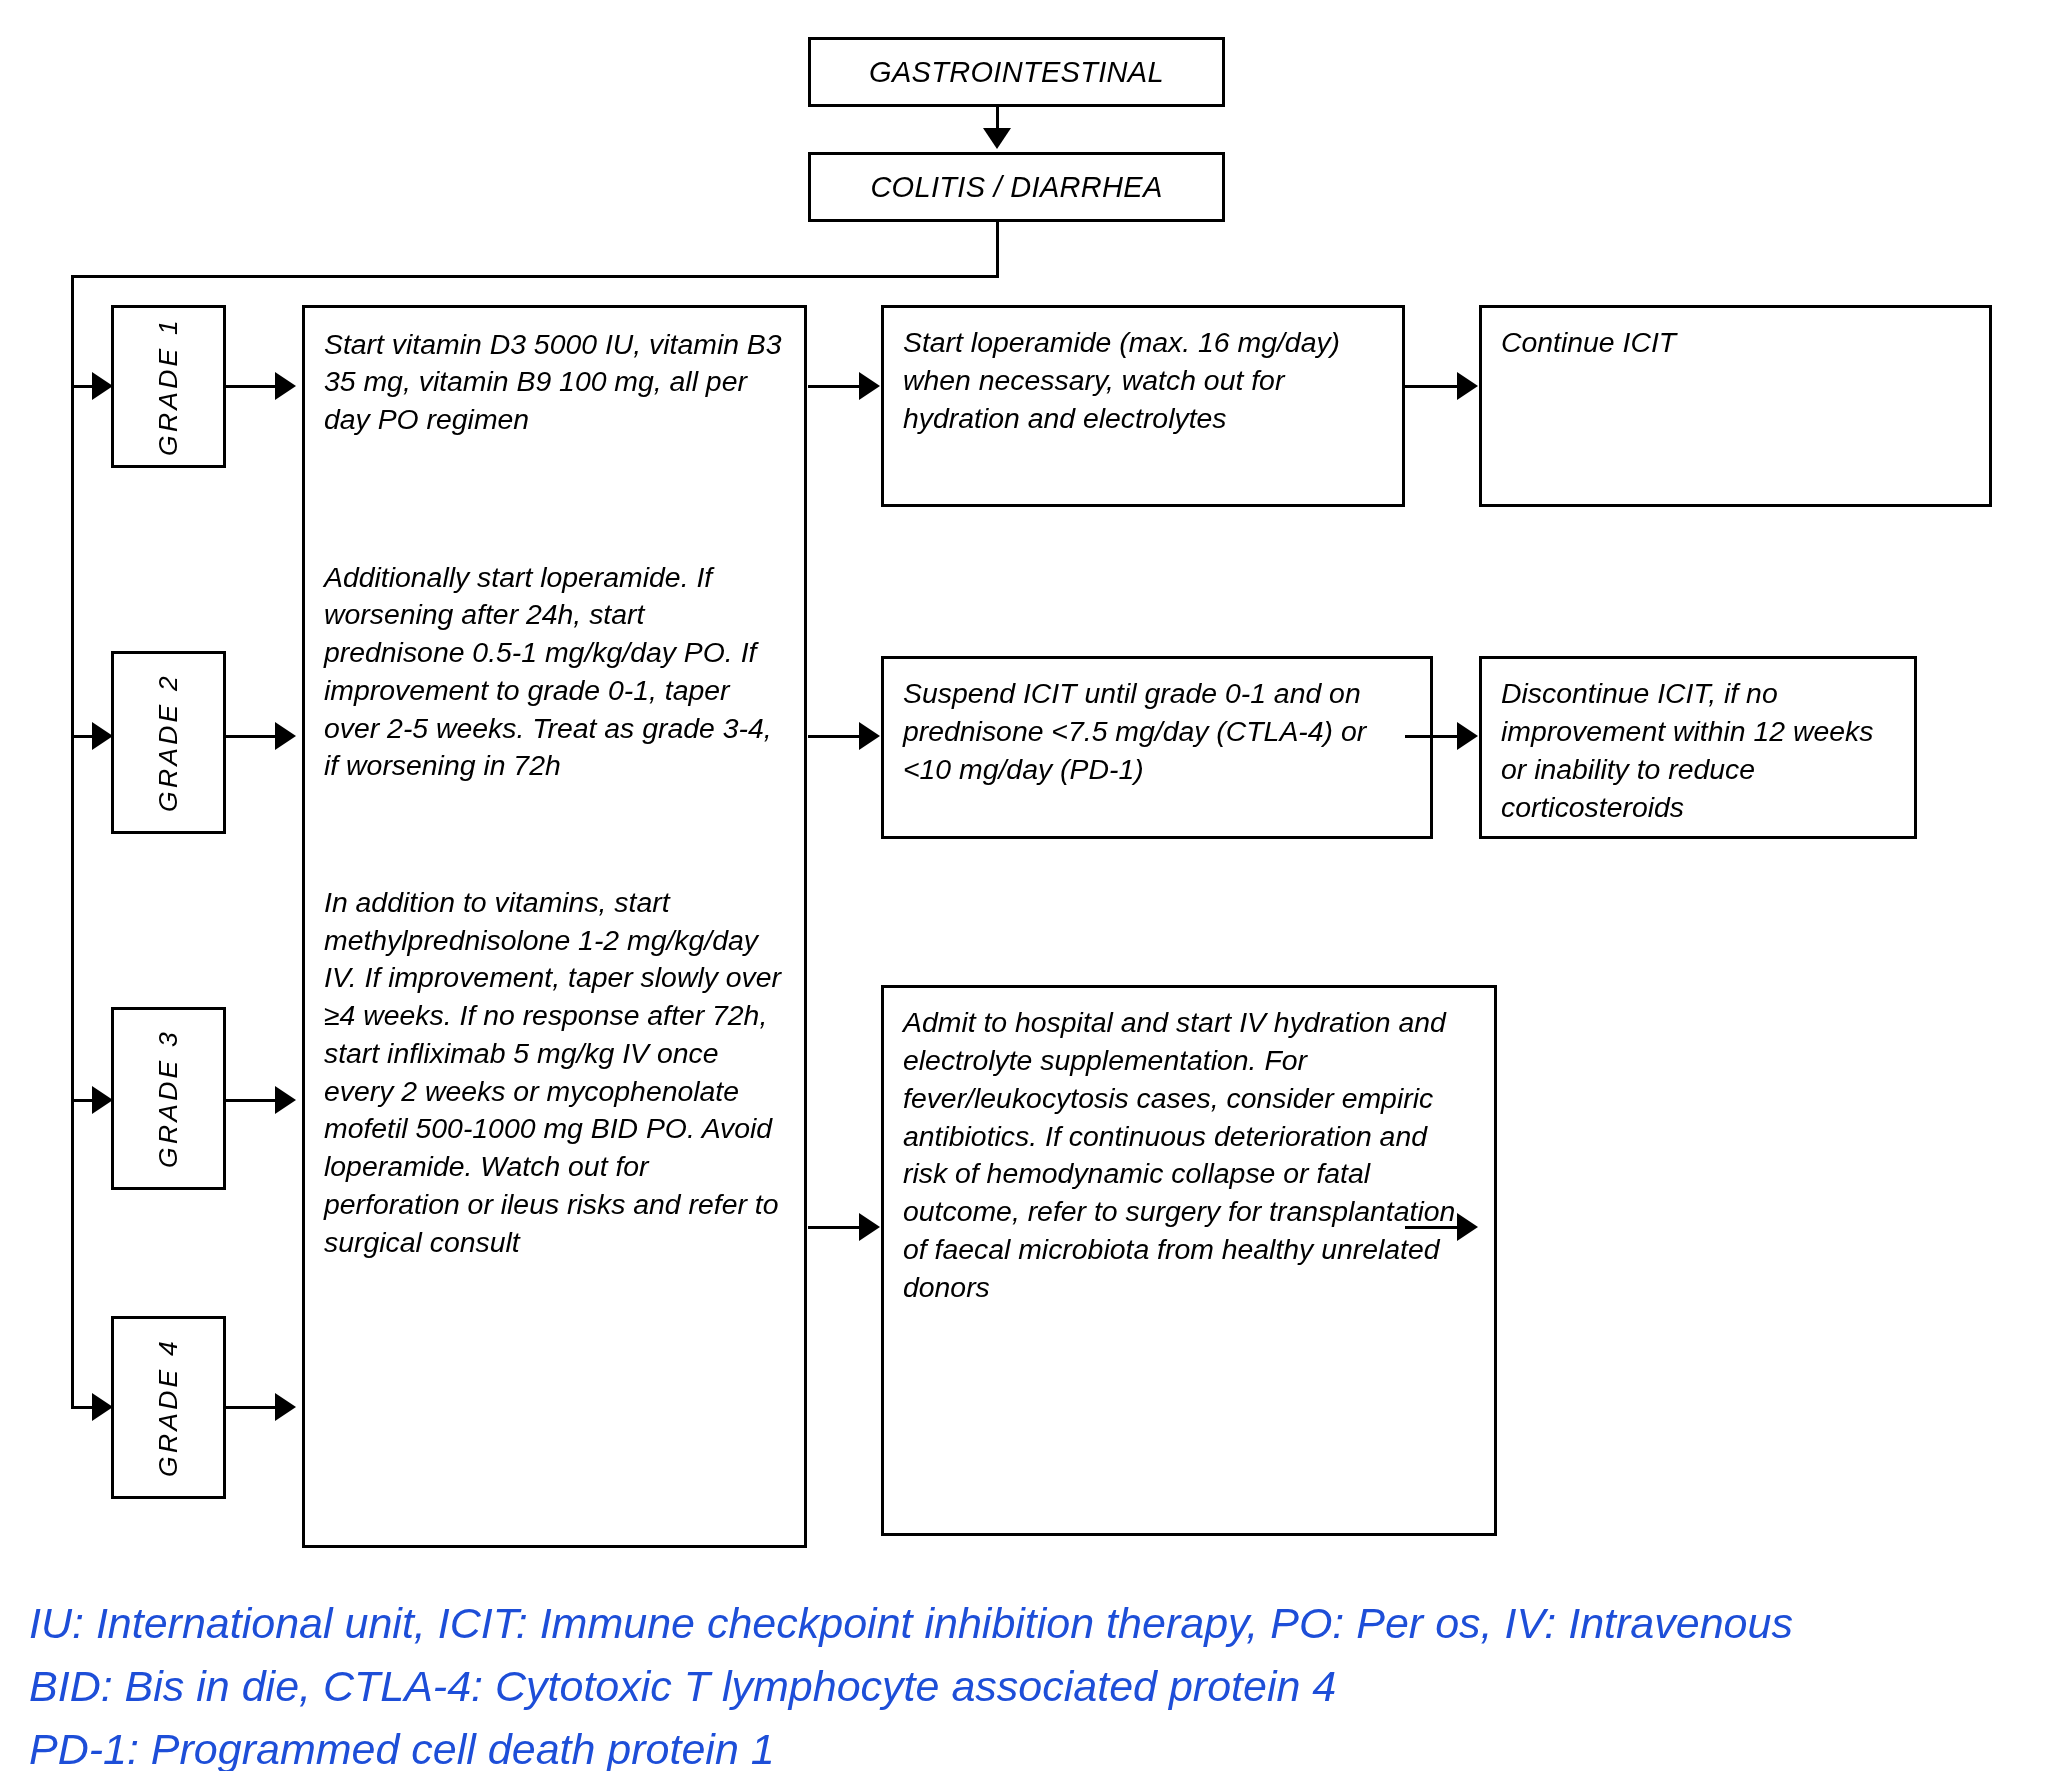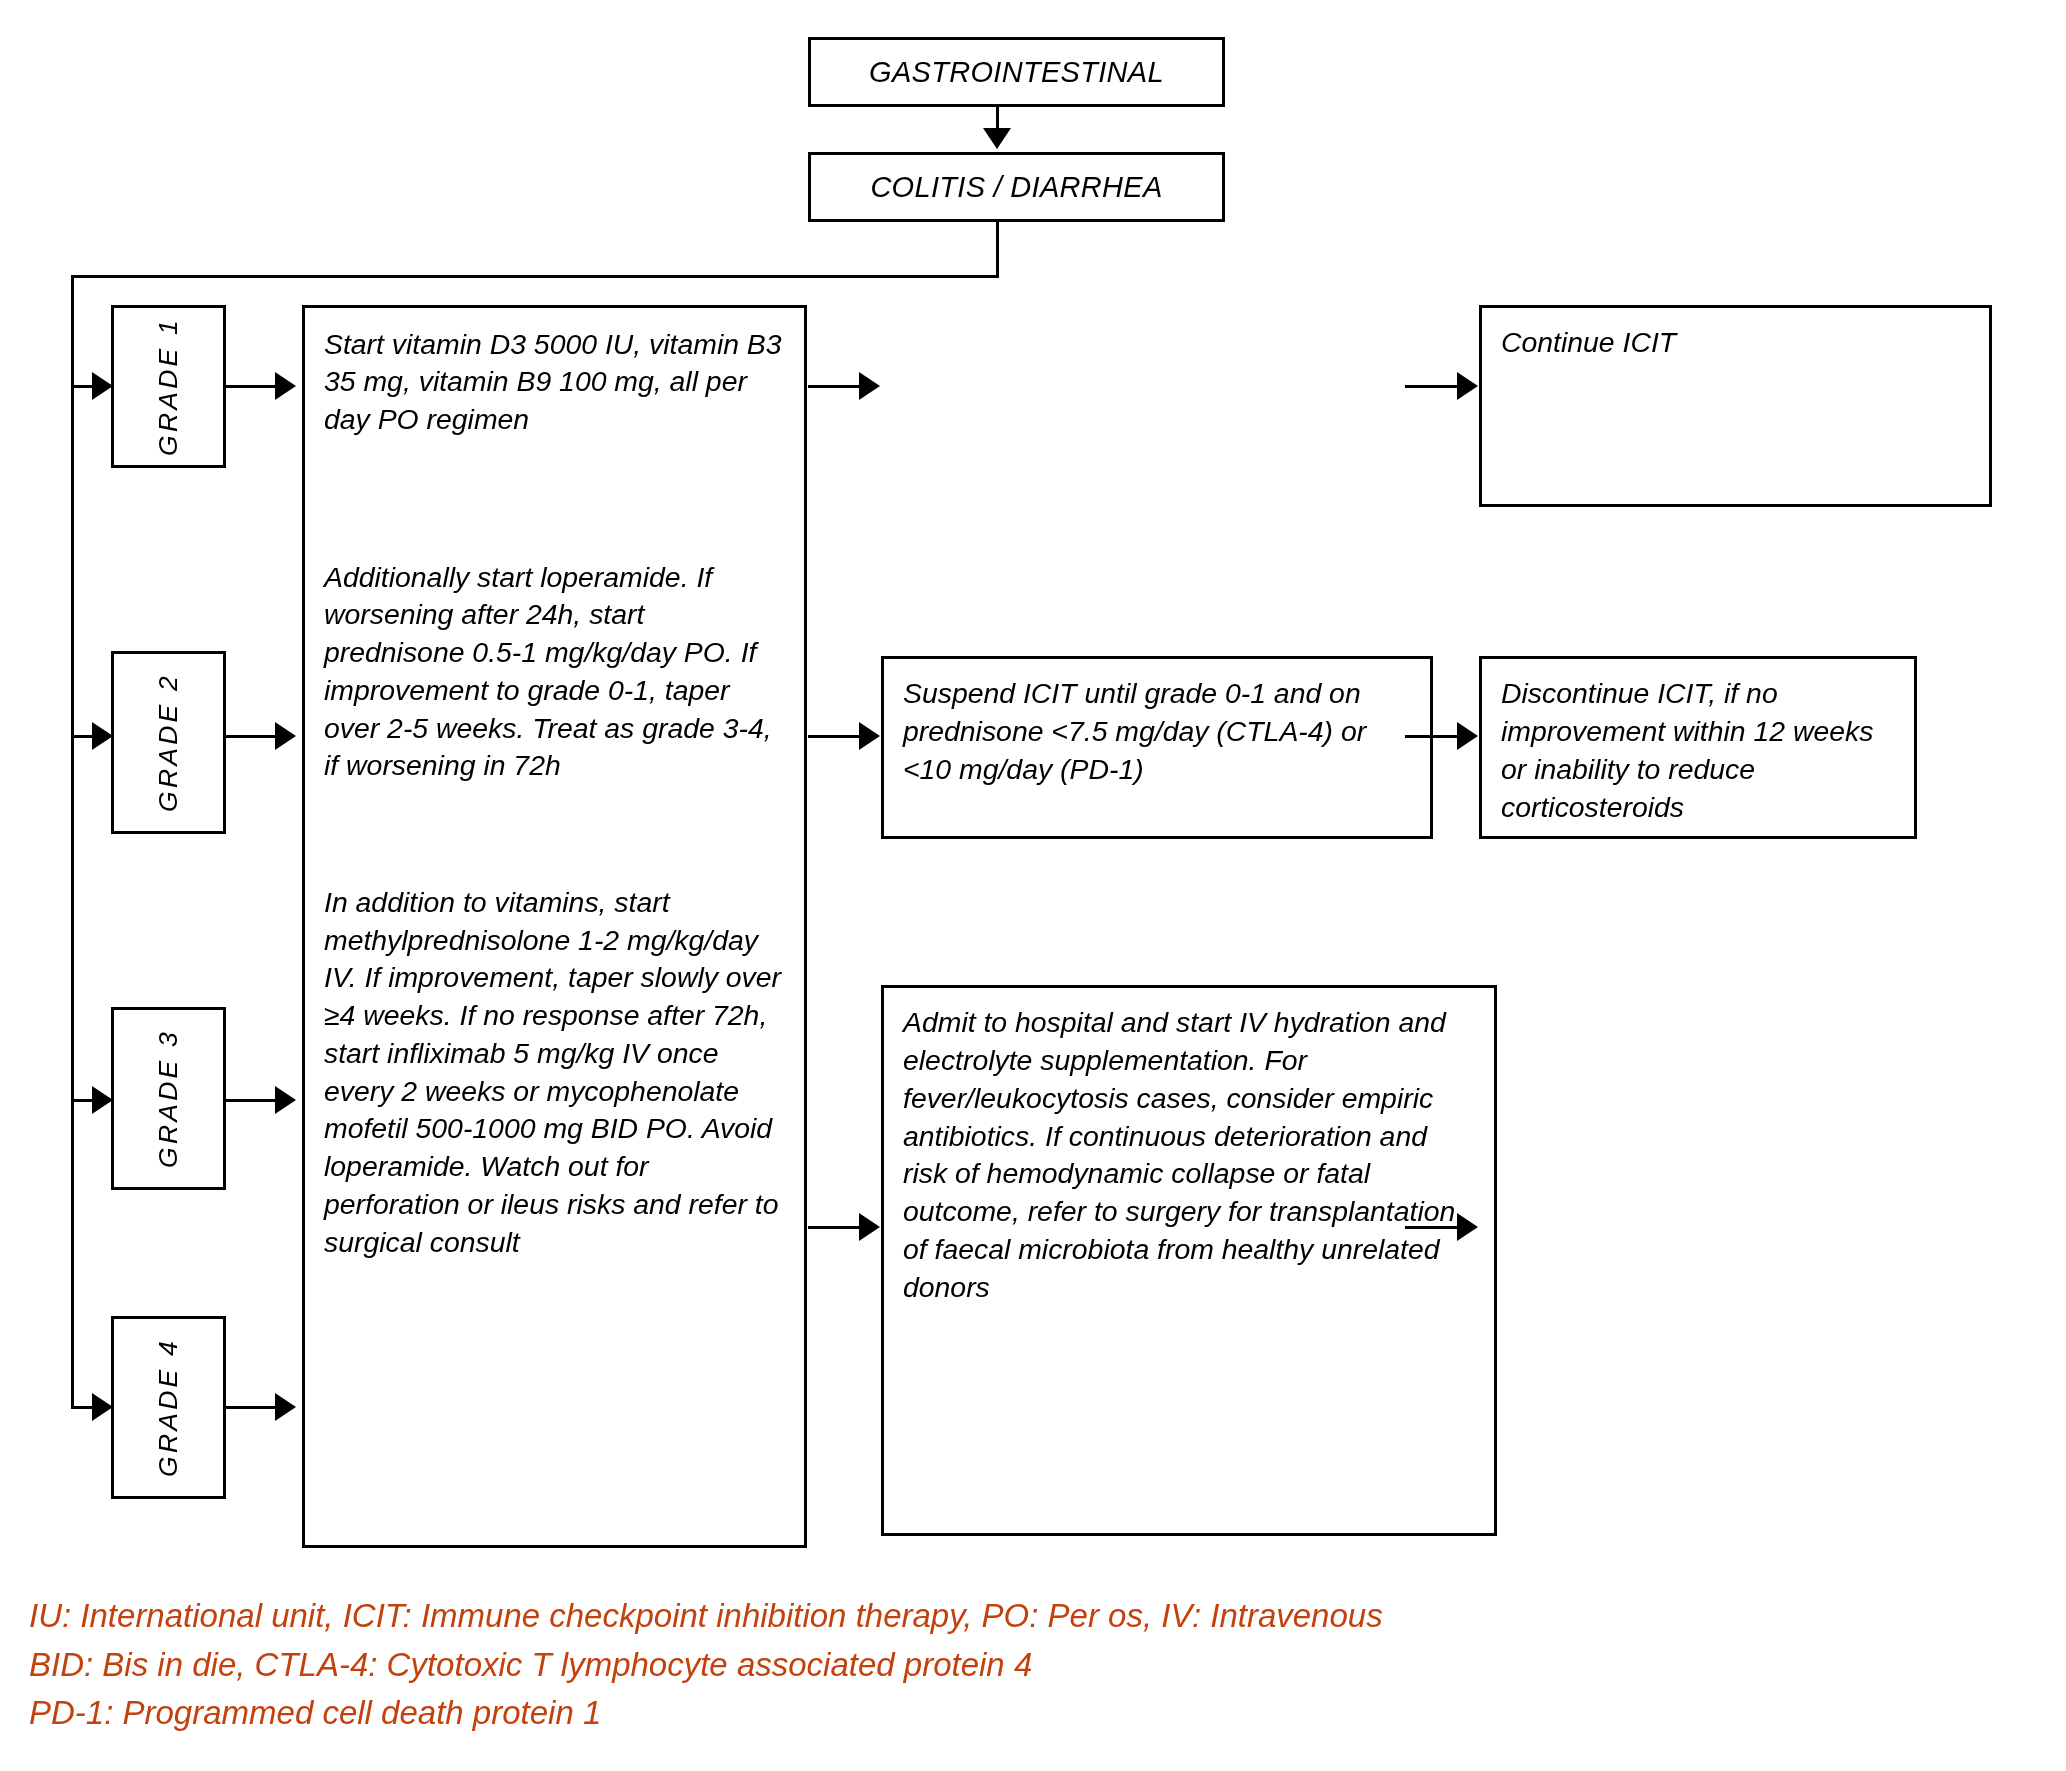--- a/index.html
+++ b/index.html
@@ -76,23 +76,23 @@
     border-top: 21.5px solid #000000;
   }
   
   #legend {
     position: absolute;
     left: 29px;
     top: 1592px;
     width: 1959px;
   }
   .legend-line {
-    font-size: 33px;
+    font-size: 43px;
     line-height: 1.47;
-    color: #c2410c;
+    color: #1d4ed8;
     white-space: nowrap;
   }
 </style>
 </head>
 <body>
 
 <div id="page">
 
   <div class="box box-title" style="left:808px; top:37px; width:417px; height:70px;">
     <span>GASTROINTESTINAL</span>
@@ -159,20 +159,23 @@
 
   <div class="line-h" style="left:808px; top:385px; width:61px;"></div>
   <div class="arrow-right" style="left:859px; top:372px;"></div>
 
   <div class="line-h" style="left:808px; top:735px; width:61px;"></div>
   <div class="arrow-right" style="left:859px; top:722px;"></div>
 
   <div class="line-h" style="left:808px; top:1226px; width:61px;"></div>
   <div class="arrow-right" style="left:859px; top:1213px;"></div>
 
+  <div class="box" style="left:881px; top:305px; width:524px; height:202px;">
+    <div class="box-text">Start loperamide (max. 16 mg/day) when necessary, watch out for hydration and electrolytes</div>
+  </div>
 
   <div class="box" style="left:881px; top:656px; width:552px; height:183px;">
     <div class="box-text">Suspend ICIT until grade 0-1 and on prednisone &lt;7.5 mg/day (CTLA-4) or &lt;10 mg/day (PD-1)</div>
   </div>
 
   <div class="box" style="left:881px; top:985px; width:616px; height:551px;">
     <div class="box-text">Admit to hospital and start IV hydration and electrolyte supplementation. For fever/leukocytosis cases, consider empiric antibiotics. If continuous deterioration and risk of hemodynamic collapse or fatal outcome, refer to surgery for transplantation of faecal microbiota from healthy unrelated donors</div>
   </div>
 
   <div class="line-h" style="left:1405px; top:385px; width:61px;"></div>

